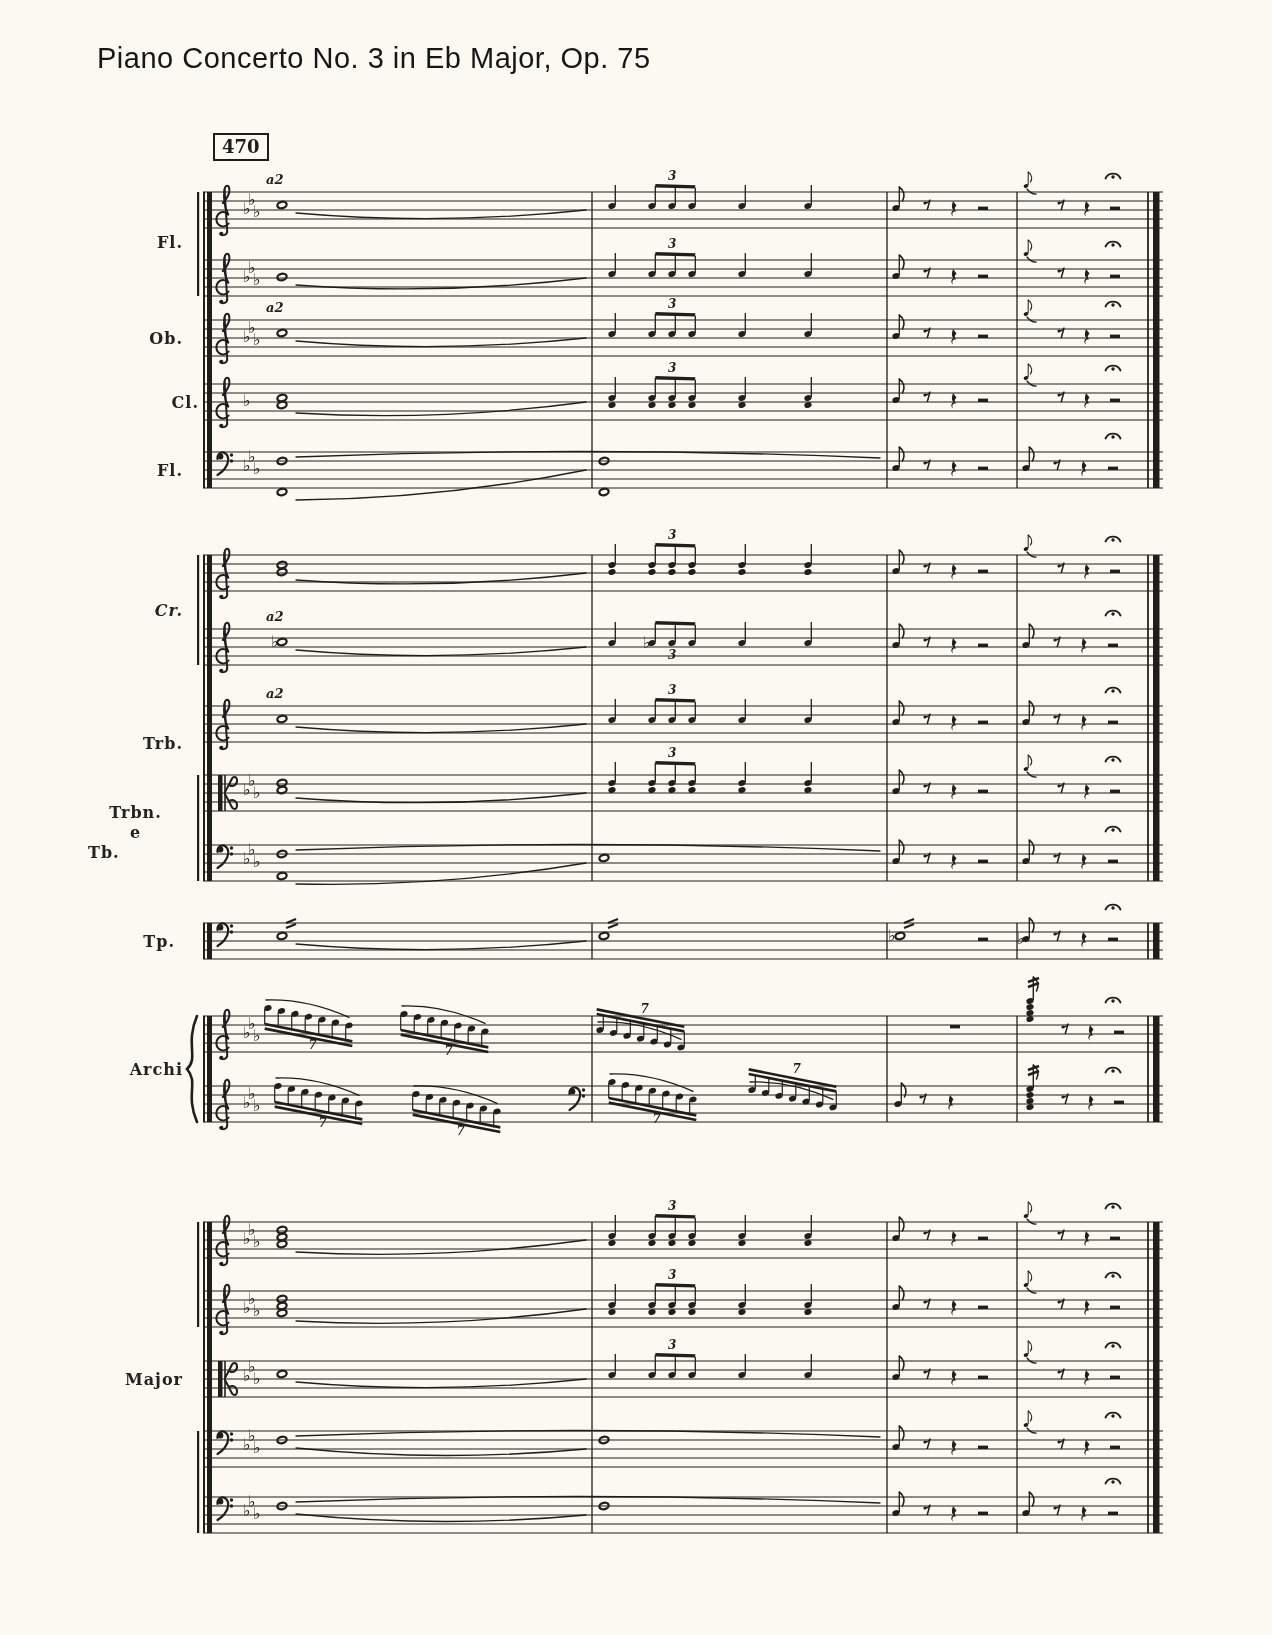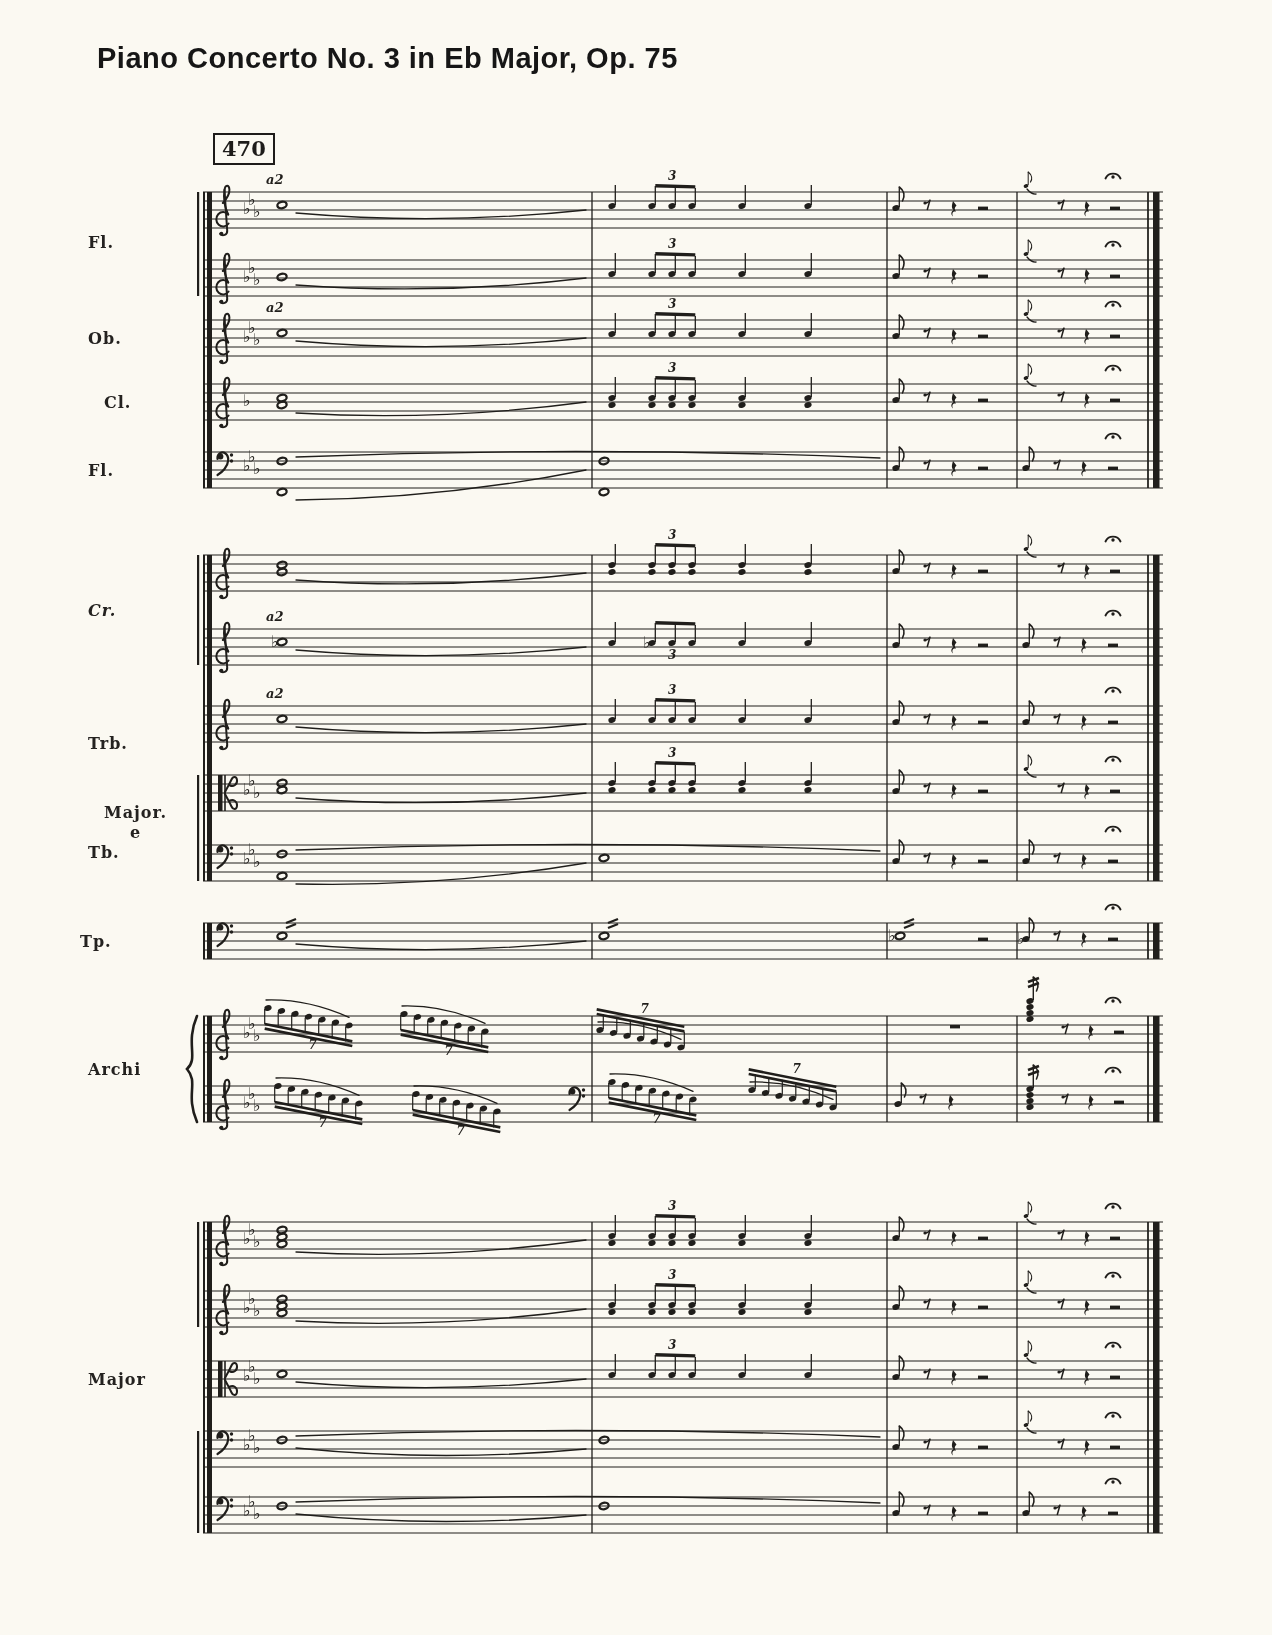--- a/index.html
+++ b/index.html
@@ -4,52 +4,52 @@
 <style>
   html,body{margin:0;padding:0;background:#ffffff;}
   .page{
     position:relative;width:1272px;height:1635px;
     background:#fbf9f2;overflow:hidden;
     font-family:"DejaVu Serif",serif;color:#1e1c1a;
   }
   .title{
     position:absolute;left:97px;top:42px;
     font-family:"Liberation Sans",sans-serif;
-    font-size:29px;font-weight:700;letter-spacing:0.5px;color:#161616;
+    font-size:29px;font-weight:400;letter-spacing:0.5px;color:#161616;
     white-space:nowrap;
   }
   .rehearsal{
     position:absolute;left:213px;top:133px;
     border:2.5px solid #1e1c1a;padding:1px 7px 2px 7px;
-    font-size:21px;font-weight:700;font-family:"DejaVu Serif",serif;
+    font-size:18px;font-weight:700;font-family:"DejaVu Serif",serif;
     background:#fbf9f2;
   }
   .ilabel{
     position:absolute;
     font-size:16px;font-weight:700;
     font-family:"DejaVu Serif",serif;color:#242220;
     transform:translateY(-50%);
-    width:95px;letter-spacing:1px;
+    width:95px;text-align:right;letter-spacing:1px;
   }
   svg{position:absolute;left:0;top:0;}
 </style>
 </head>
 <body>
 
 <div class="page">
   <div class="title">Piano Concerto No. 3 in Eb Major, Op. 75</div>
   <div class="rehearsal">470</div>
   <div id="labels">
       <div class="ilabel" style="left: 88px; top: 242px;">Fl.</div>
       <div class="ilabel" style="left: 88px; top: 338px;">Ob.</div>
       <div class="ilabel" style="left: 104px; top: 402px;">Cl.</div>
       <div class="ilabel" style="left: 88px; top: 470px;">Fl.</div>
       <div class="ilabel" style="left: 88px; top: 610px; font-style: italic;">Cr.</div>
       <div class="ilabel" style="left: 88px; top: 743px;">Trb.</div>
-      <div class="ilabel" style="left: 88px; top: 812px; text-align: center; width: 95px;">Major.</div>
+      <div class="ilabel" style="left: 88px; top: 812px; text-align: center; width: 95px;">Trbn.</div>
       <div class="ilabel" style="left: 88px; top: 832px; text-align: center; width: 95px;">e</div>
       <div class="ilabel" style="left: 88px; top: 852px; text-align: left; width: 95px;">Tb.</div>
       <div class="ilabel" style="left: 80px; top: 941px;">Tp.</div>
       <div class="ilabel" style="left: 88px; top: 1069px;">Archi</div>
       <div class="ilabel" style="left: 88px; top: 1379px;">Major</div>
     </div>
   <svg id="score" width="1272" height="1635">
       <line x1="204" y1="192" x2="204" y2="488" stroke="#201e1b" stroke-width="2"></line>
       <rect x="207" y="192" width="5" height="296" fill="#201e1b"></rect>
       <line x1="592" y1="192" x2="592" y2="488" stroke="#201e1b" stroke-width="1.3"></line>

